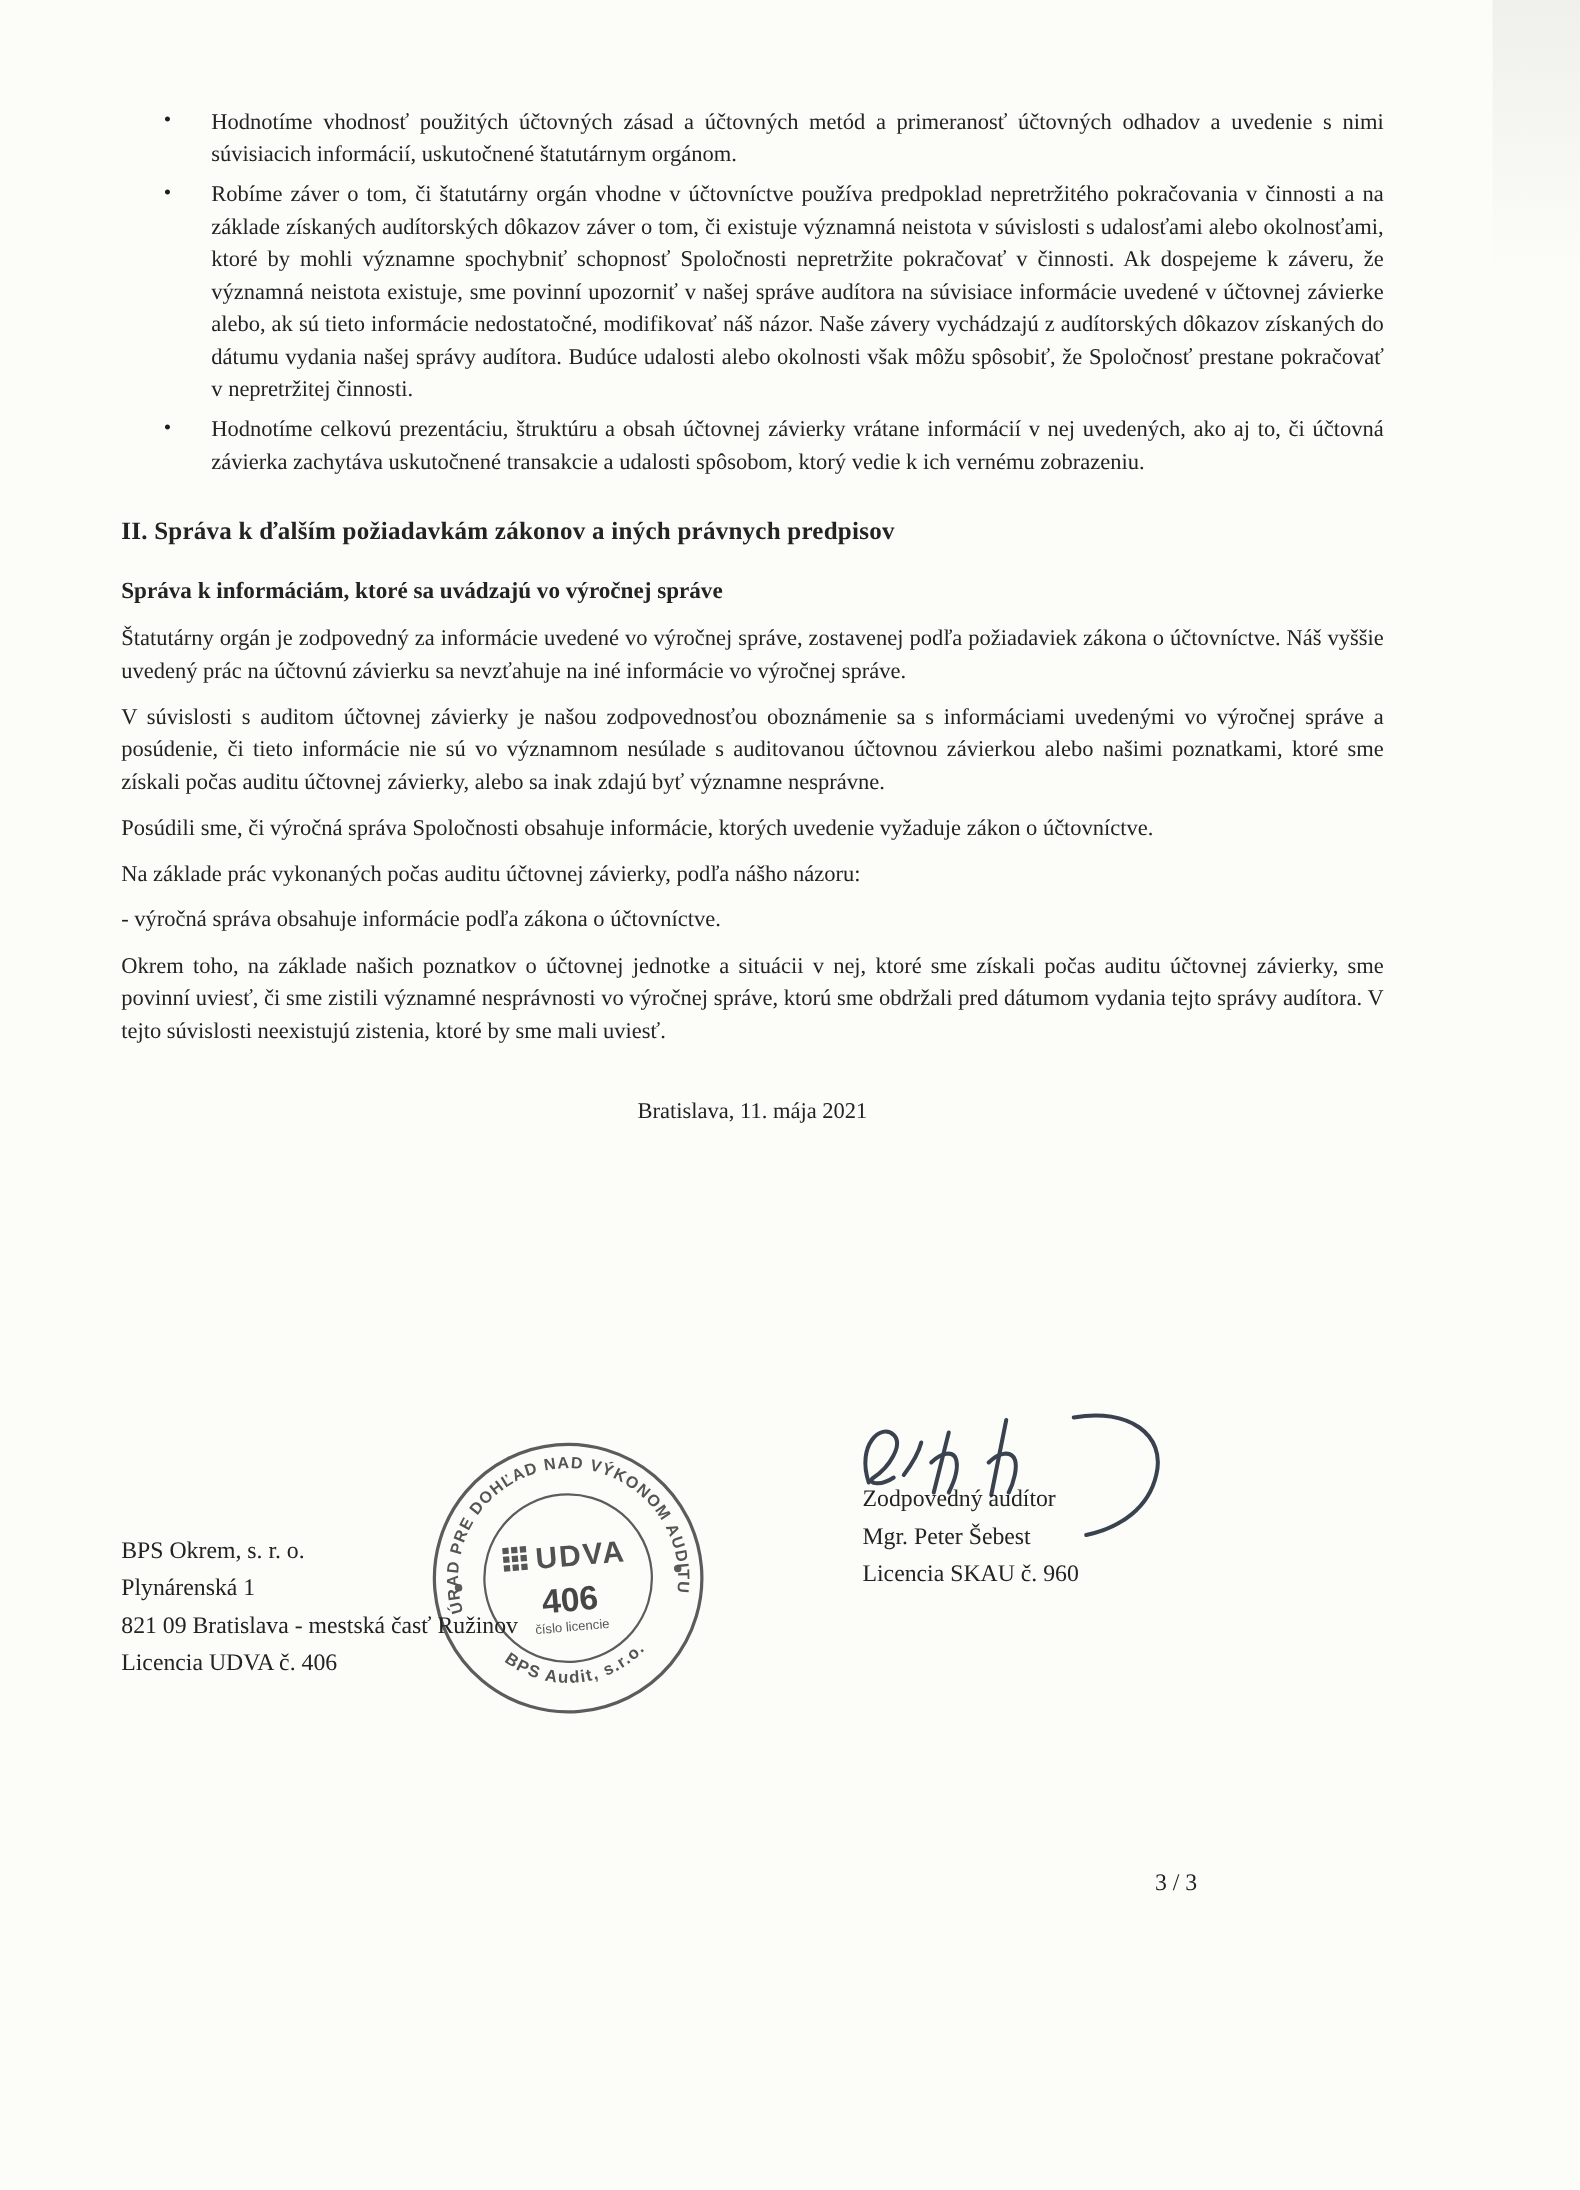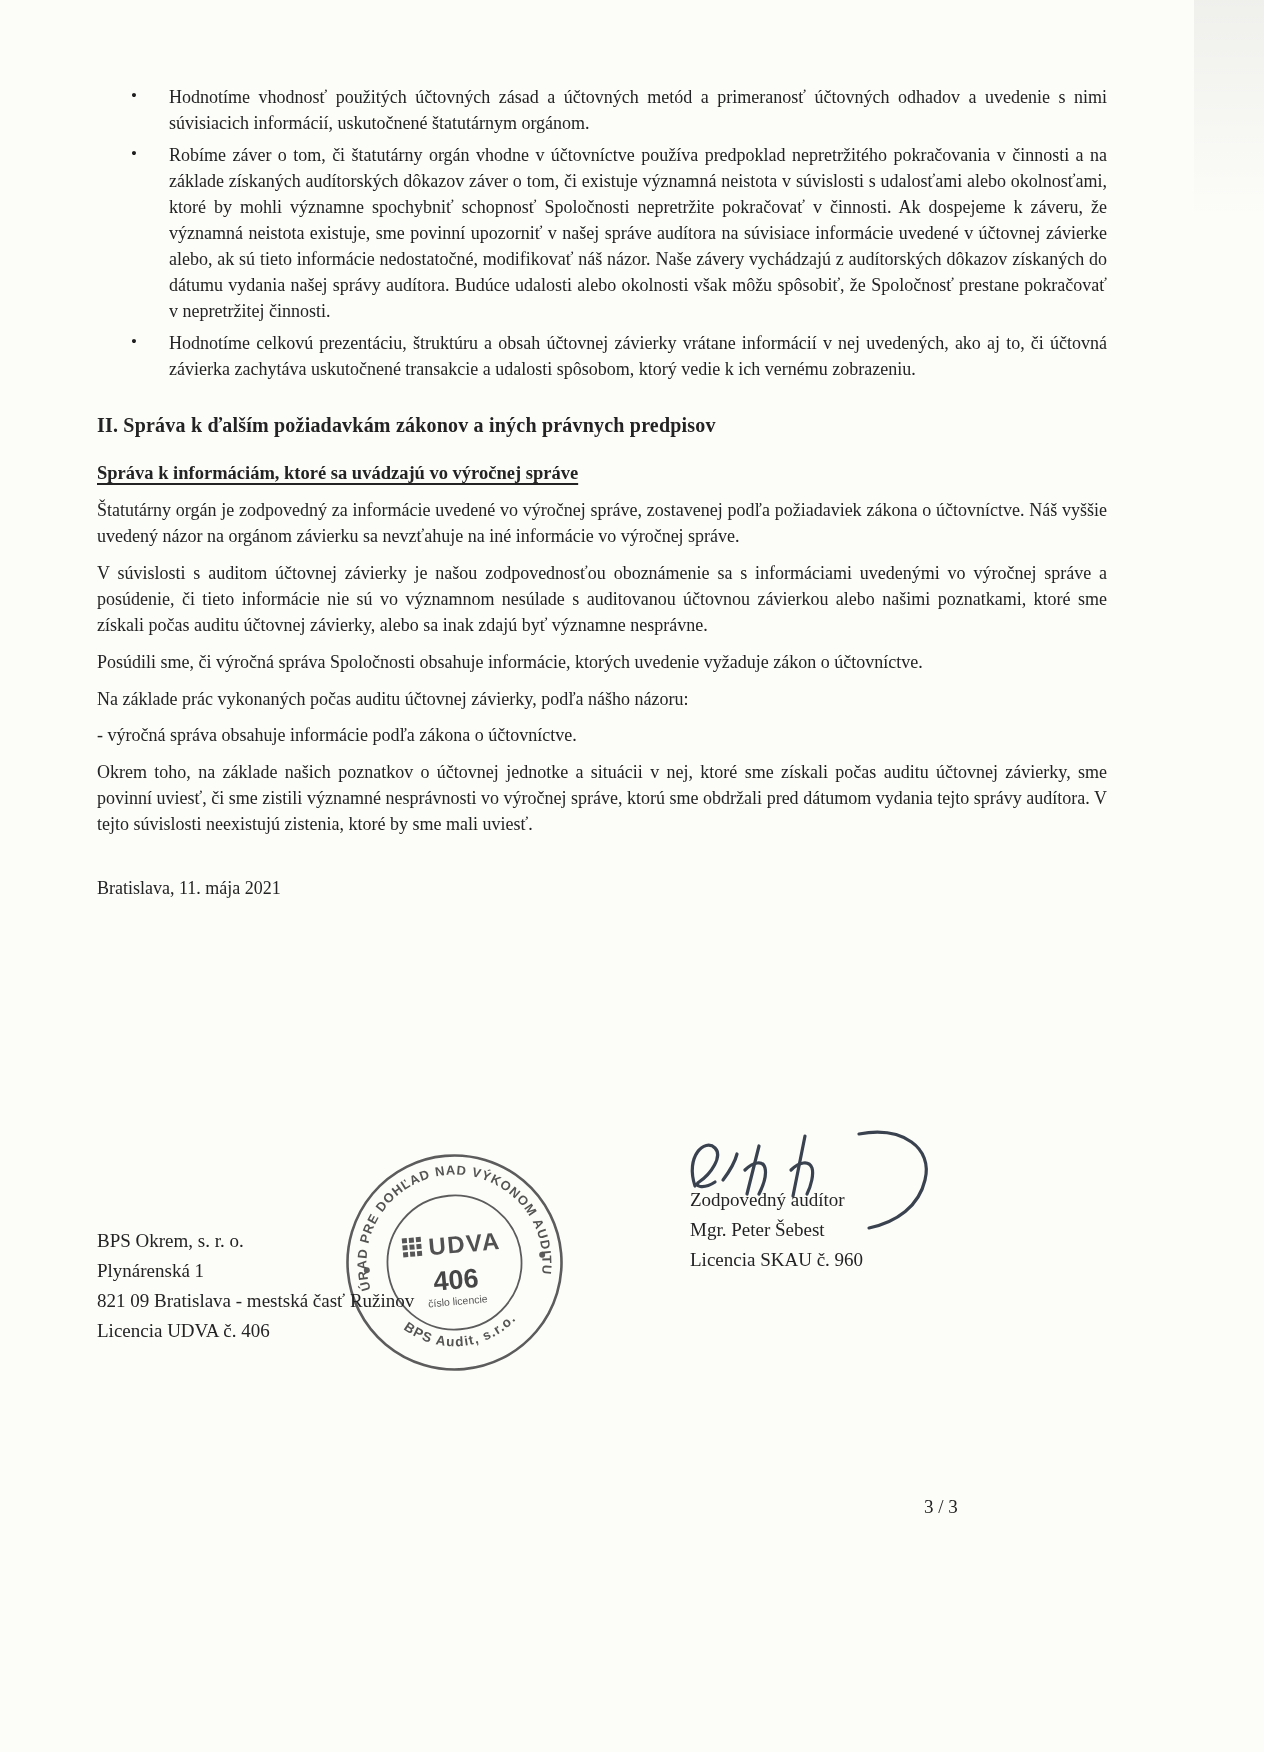--- a/index.html
+++ b/index.html
@@ -26,25 +26,25 @@
   ul.bullets li {
     position:relative; padding-left:72px;
     text-align:justify; margin-bottom:6px;
   }
   ul.bullets .marker {
     position:absolute; left:34px; top:-1px; font-size:17px; color:#1e1e1e;
   }
   h2.section { margin-top:30px; font-size:20px; line-height:27px; font-weight:bold; letter-spacing:0.2px; }
   h3.sub {
     margin-top:22px; font-size:18.5px; line-height:25px; font-weight:bold;
-    text-decoration:underline; text-underline-offset:4px; text-decoration-thickness:1.5px;
+    text-underline-offset:4px; text-decoration-thickness:1.5px;
   }
   p.para { margin-top:11px; text-align:justify; }
   p.dash { margin-top:10px; }
-  p.date { margin-top:38px; }
+  p.date { margin-top:38px;text-align:center; }
 
   .company {
     position:absolute; left:97px; top:1226px;
     font-size:19px; line-height:30px;
   }
   .auditor {
     position:absolute; left:690px; top:1185px;
     font-size:19px; line-height:30px;
   }
   .signature { position:absolute; left:655px; top:1122px; }
@@ -71,21 +71,21 @@
       <li>
         <span class="marker">•</span>
         <span>Hodnotíme celkovú prezentáciu, štruktúru a obsah účtovnej závierky vrátane informácií v nej uvedených, ako aj to, či účtovná závierka zachytáva uskutočnené transakcie a udalosti spôsobom, ktorý vedie k ich vernému zobrazeniu.</span>
       </li>
     </ul>
 
     <h2 class="section">II. Správa k ďalším požiadavkám zákonov a iných právnych predpisov</h2>
 
     <h3 class="sub">Správa k informáciám, ktoré sa uvádzajú vo výročnej správe</h3>
 
-    <p class="para">Štatutárny orgán je zodpovedný za informácie uvedené vo výročnej správe, zostavenej podľa požiadaviek zákona o účtovníctve. Náš vyššie uvedený názor na orgánom závierku sa nevzťahuje na iné informácie vo výročnej správe.</p>
+    <p class="para">Štatutárny orgán je zodpovedný za informácie uvedené vo výročnej správe, zostavenej podľa požiadaviek zákona o účtovníctve. Náš vyššie uvedený prác na účtovnú závierku sa nevzťahuje na iné informácie vo výročnej správe.</p>
     <p class="para">V súvislosti s auditom účtovnej závierky je našou zodpovednosťou oboznámenie sa s informáciami uvedenými vo výročnej správe a posúdenie, či tieto informácie nie sú vo významnom nesúlade s auditovanou účtovnou závierkou alebo našimi poznatkami, ktoré sme získali počas auditu účtovnej závierky, alebo sa inak zdajú byť významne nesprávne.</p>
     <p class="para">Posúdili sme, či výročná správa Spoločnosti obsahuje informácie, ktorých uvedenie vyžaduje zákon o účtovníctve.</p>
     <p class="para">Na základe prác vykonaných počas auditu účtovnej závierky, podľa nášho názoru:</p>
 
     <p class="dash">- výročná správa obsahuje informácie podľa zákona o účtovníctve.</p>
 
     <p class="para">Okrem toho, na základe našich poznatkov o účtovnej jednotke a situácii v nej, ktoré sme získali počas auditu účtovnej závierky, sme povinní uviesť, či sme zistili významné nesprávnosti vo výročnej správe, ktorú sme obdržali pred dátumom vydania tejto správy audítora. V tejto súvislosti neexistujú zistenia, ktoré by sme mali uviesť.</p>
 
     <p class="date">Bratislava, 11. mája 2021</p>
   </div>

